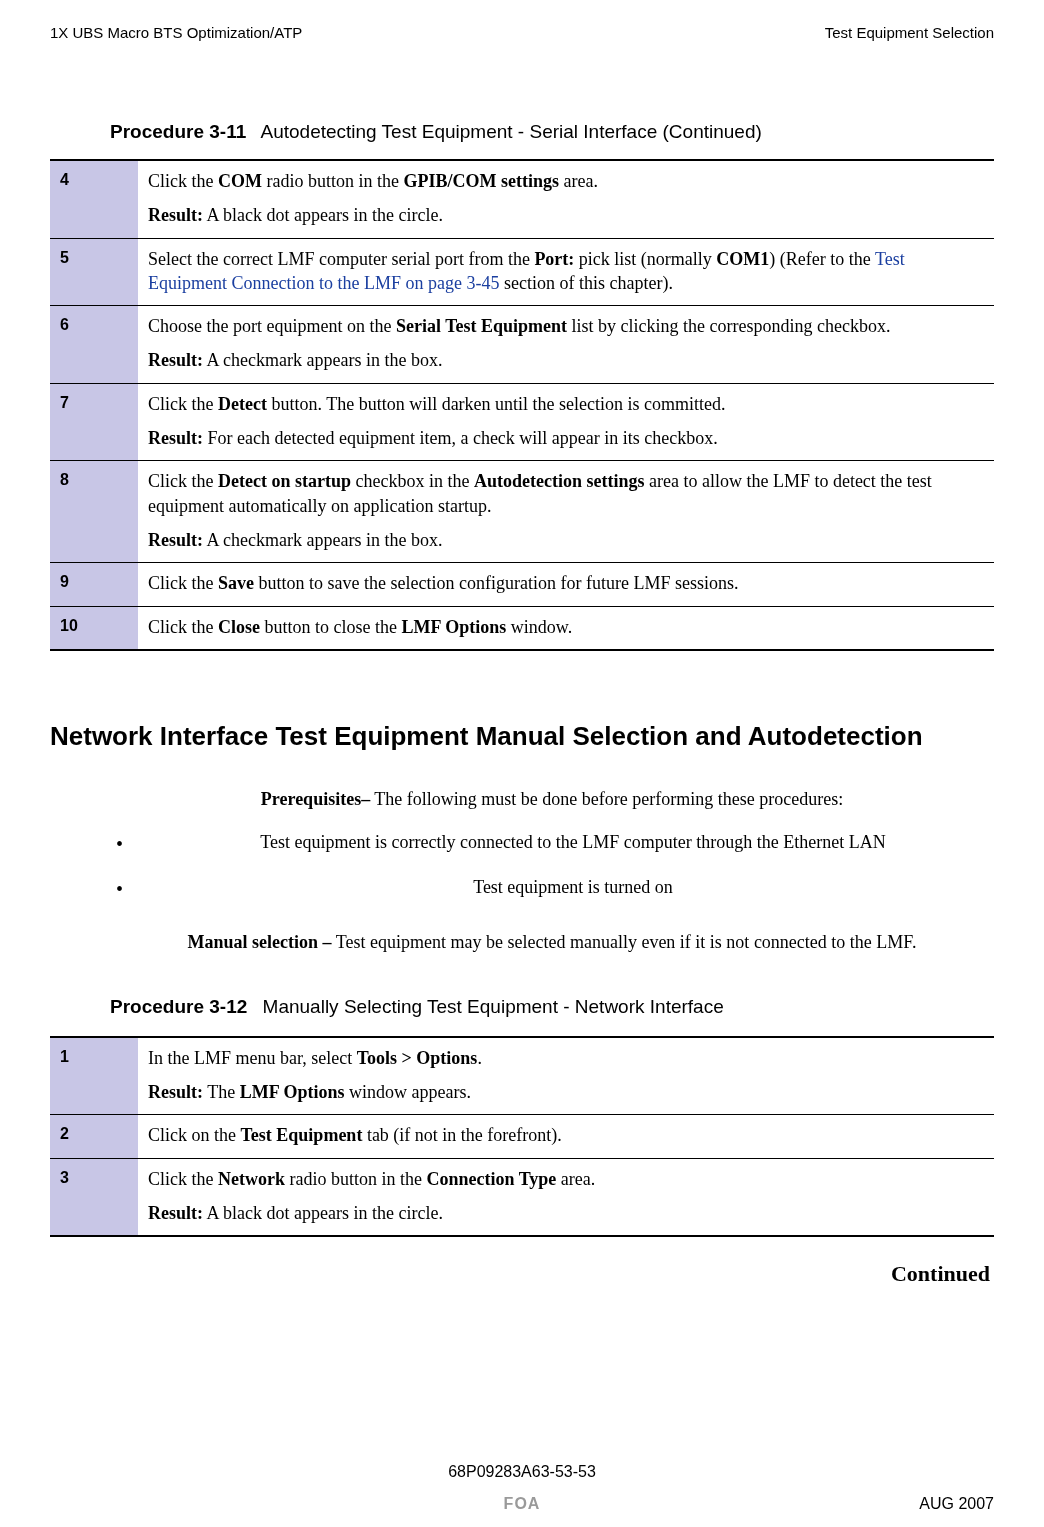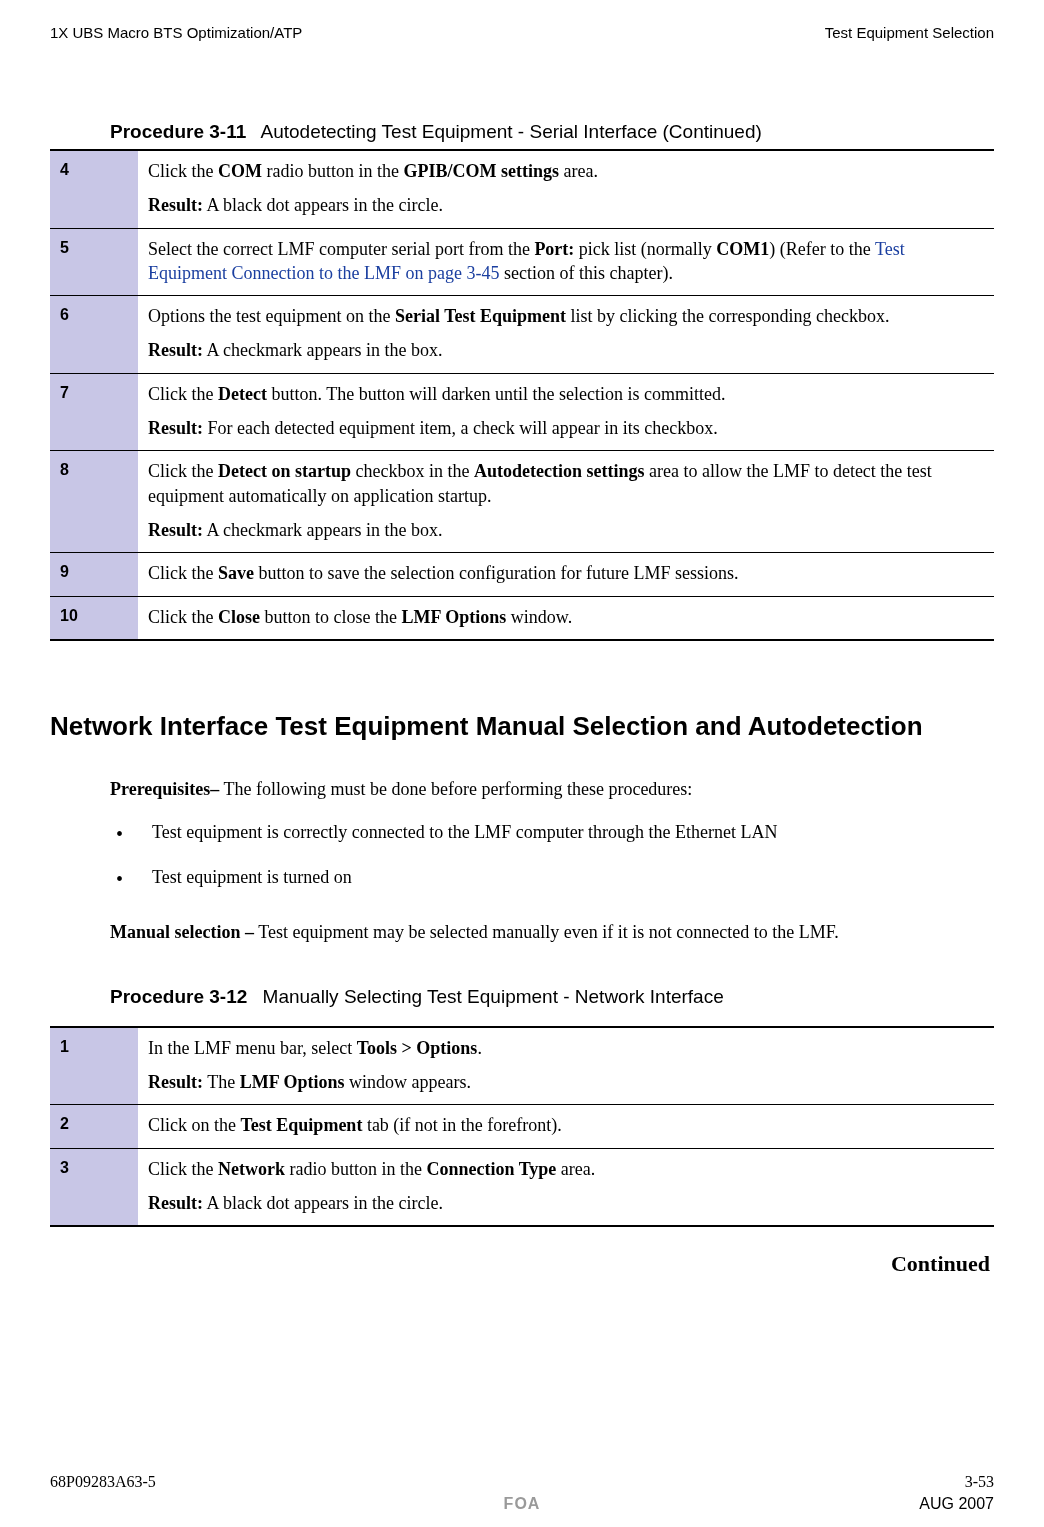--- a/index.html
+++ b/index.html
@@ -23,21 +23,21 @@
     font-size: 15px;
     display: flex;
     justify-content: space-between;
     margin-bottom: 80px;
     text-align: right;
   }
   .proc-title {
     font-family: Verdana, Arial, sans-serif;
     font-size: 19px;
     margin-left: 60px;
-    margin-bottom: 6px;
+    margin-bottom: 16px;
   }
   .proc-title .bold { font-weight: 700; margin-right: 10px;}
   table.proc {
     width: 100%;
     border-collapse: collapse;
     font-size: 18px;
     line-height: 1.35;
   }
   table.proc td {
     border-top: 1px solid #000;
@@ -58,21 +58,21 @@
   .b { font-weight: 700; }
   .link { color: #1b3fa0; }
   p.result { margin: 10px 0 2px 0; }
   p.line { margin: 2px 0; }
   h2.section {
     font-family: Verdana, Arial, sans-serif;
     font-weight: 700;
     font-size: 26px;
     margin: 70px 0 35px 0;
   }
-  .body-block { margin-left: 60px; font-size: 18px; line-height: 1.4; }
+  .body-block { margin-left: 60px; font-size: 18px; line-height: 1.4; text-align: center; }
   .body-block p { margin: 0 0 18px 0; }
   ul.bullets { list-style: none; padding: 0; margin: 0 0 30px 0; }
   ul.bullets li { position: relative; padding-left: 42px; margin-bottom: 20px; }
   ul.bullets li::before {
     content: "•";
     position: absolute;
     left: 6px;
     top: 0;
     font-size: 20px;
   }
@@ -85,22 +85,22 @@
     padding-right: 4px;
   }
   .footer {
     position: absolute;
     bottom: 14px;
     left: 50px;
     right: 50px;
     font-family: Verdana, Arial, sans-serif;
     font-size: 16px;
   }
-  .footer .row1 { display: flex; justify-content: space-between; font-family: Liberation Serif, serif; }
-  .footer .row2 { display: flex; justify-content: flex-start; margin-top: 4px; }
+  .footer .row1 { display: flex; justify-content: center; }
+  .footer .row2 { display: flex; justify-content: flex-start; margin-top: 14px; }
   .footer .foa { color: #9a9a9a; font-weight: 700; letter-spacing: 1px; flex:1; text-align:center;}
   .footer .date { text-align: right; width: 140px; }
   .footer .spacer { width: 140px; }
 </style>
 </head>
 <body>
 
 <div class="page">
 
   <div class="running-header">
@@ -134,21 +134,21 @@
         <p class="line">
           <span>Select the correct LMF computer serial port from the </span><span class="b">Port:</span><span> pick list (normally </span><span class="b">COM1</span><span>) (Refer to the </span><span class="link">Test Equipment Connection to the LMF on page 3-45</span><span> section of this chapter).</span>
         </p>
       </td>
     </tr>
 
     <tr>
       <td class="num">6</td>
       <td>
         <p class="line">
-          <span>Options the test equipment on the </span><span class="b">Serial Test Equipment</span><span> list by clicking the corresponding checkbox.</span>
+          <span>Choose the port equipment on the </span><span class="b">Serial Test Equipment</span><span> list by clicking the corresponding checkbox.</span>
         </p>
         <p class="result">
           <span class="b">Result:</span><span> A checkmark appears in the box.</span>
         </p>
       </td>
     </tr>
 
     <tr>
       <td class="num">7</td>
       <td>

